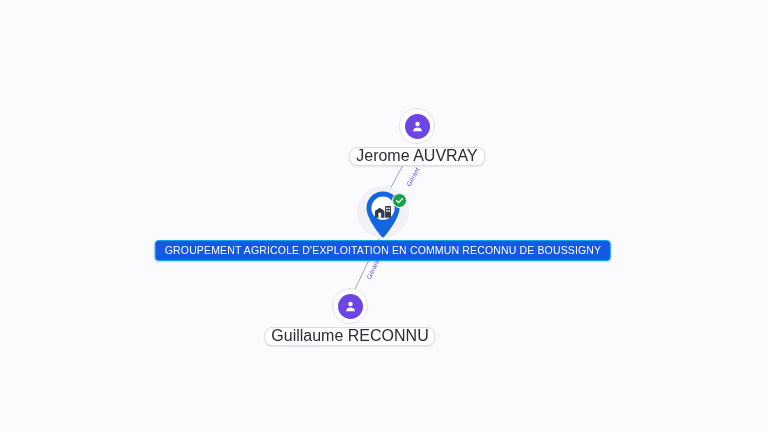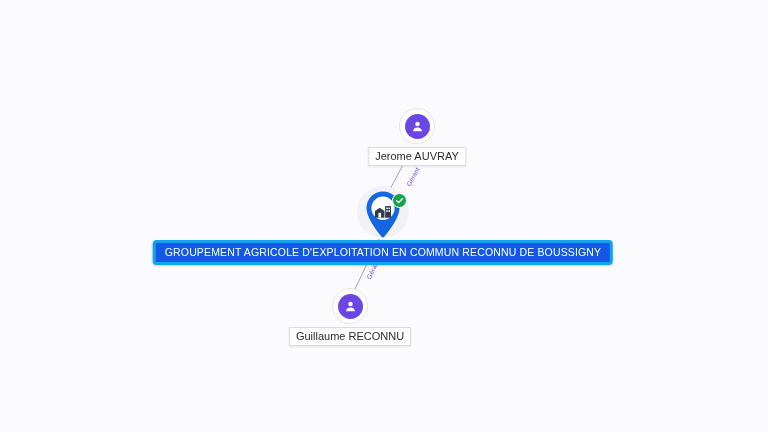--- a/index.html
+++ b/index.html
@@ -61,23 +61,23 @@
   }
   .person-avatar svg { display: block; }
 
   .person-label {
     position: absolute;
     transform: translateX(-50%);
     top: 21px;
     white-space: nowrap;
     background: #ffffff;
     border: 1px solid #dcdce6;
-    border-radius: 0;
+    border-radius: 8px;
     padding: 2px 6px 3px 6px;
-    font-size: 11px;
+    font-size: 16px;
     line-height: 12px;
     color: #2b2b38;
     box-shadow: 0 1px 2px rgba(20,20,60,0.10);
   }
 
   
   #company-node {
     position: absolute;
     width: 0;
     height: 0;
@@ -114,21 +114,21 @@
     justify-content: center;
   }
   .pin-badge svg { display: block; }
 
   #company-label {
     position: absolute;
     transform: translateX(-50%);
     top: 26px;
     white-space: nowrap;
     background: #1359e8;
-    border: 3px solid #0ea5e9;
+    border: 1px solid #0ea5e9;
     border-radius: 4px;
     padding: 3px 9px 4px 9px;
     font-size: 10.5px;
     line-height: 12px;
     letter-spacing: 0.15px;
     color: #ffffff;
     box-shadow: 0 1px 2px rgba(20,40,120,0.22);
   }
 
   

